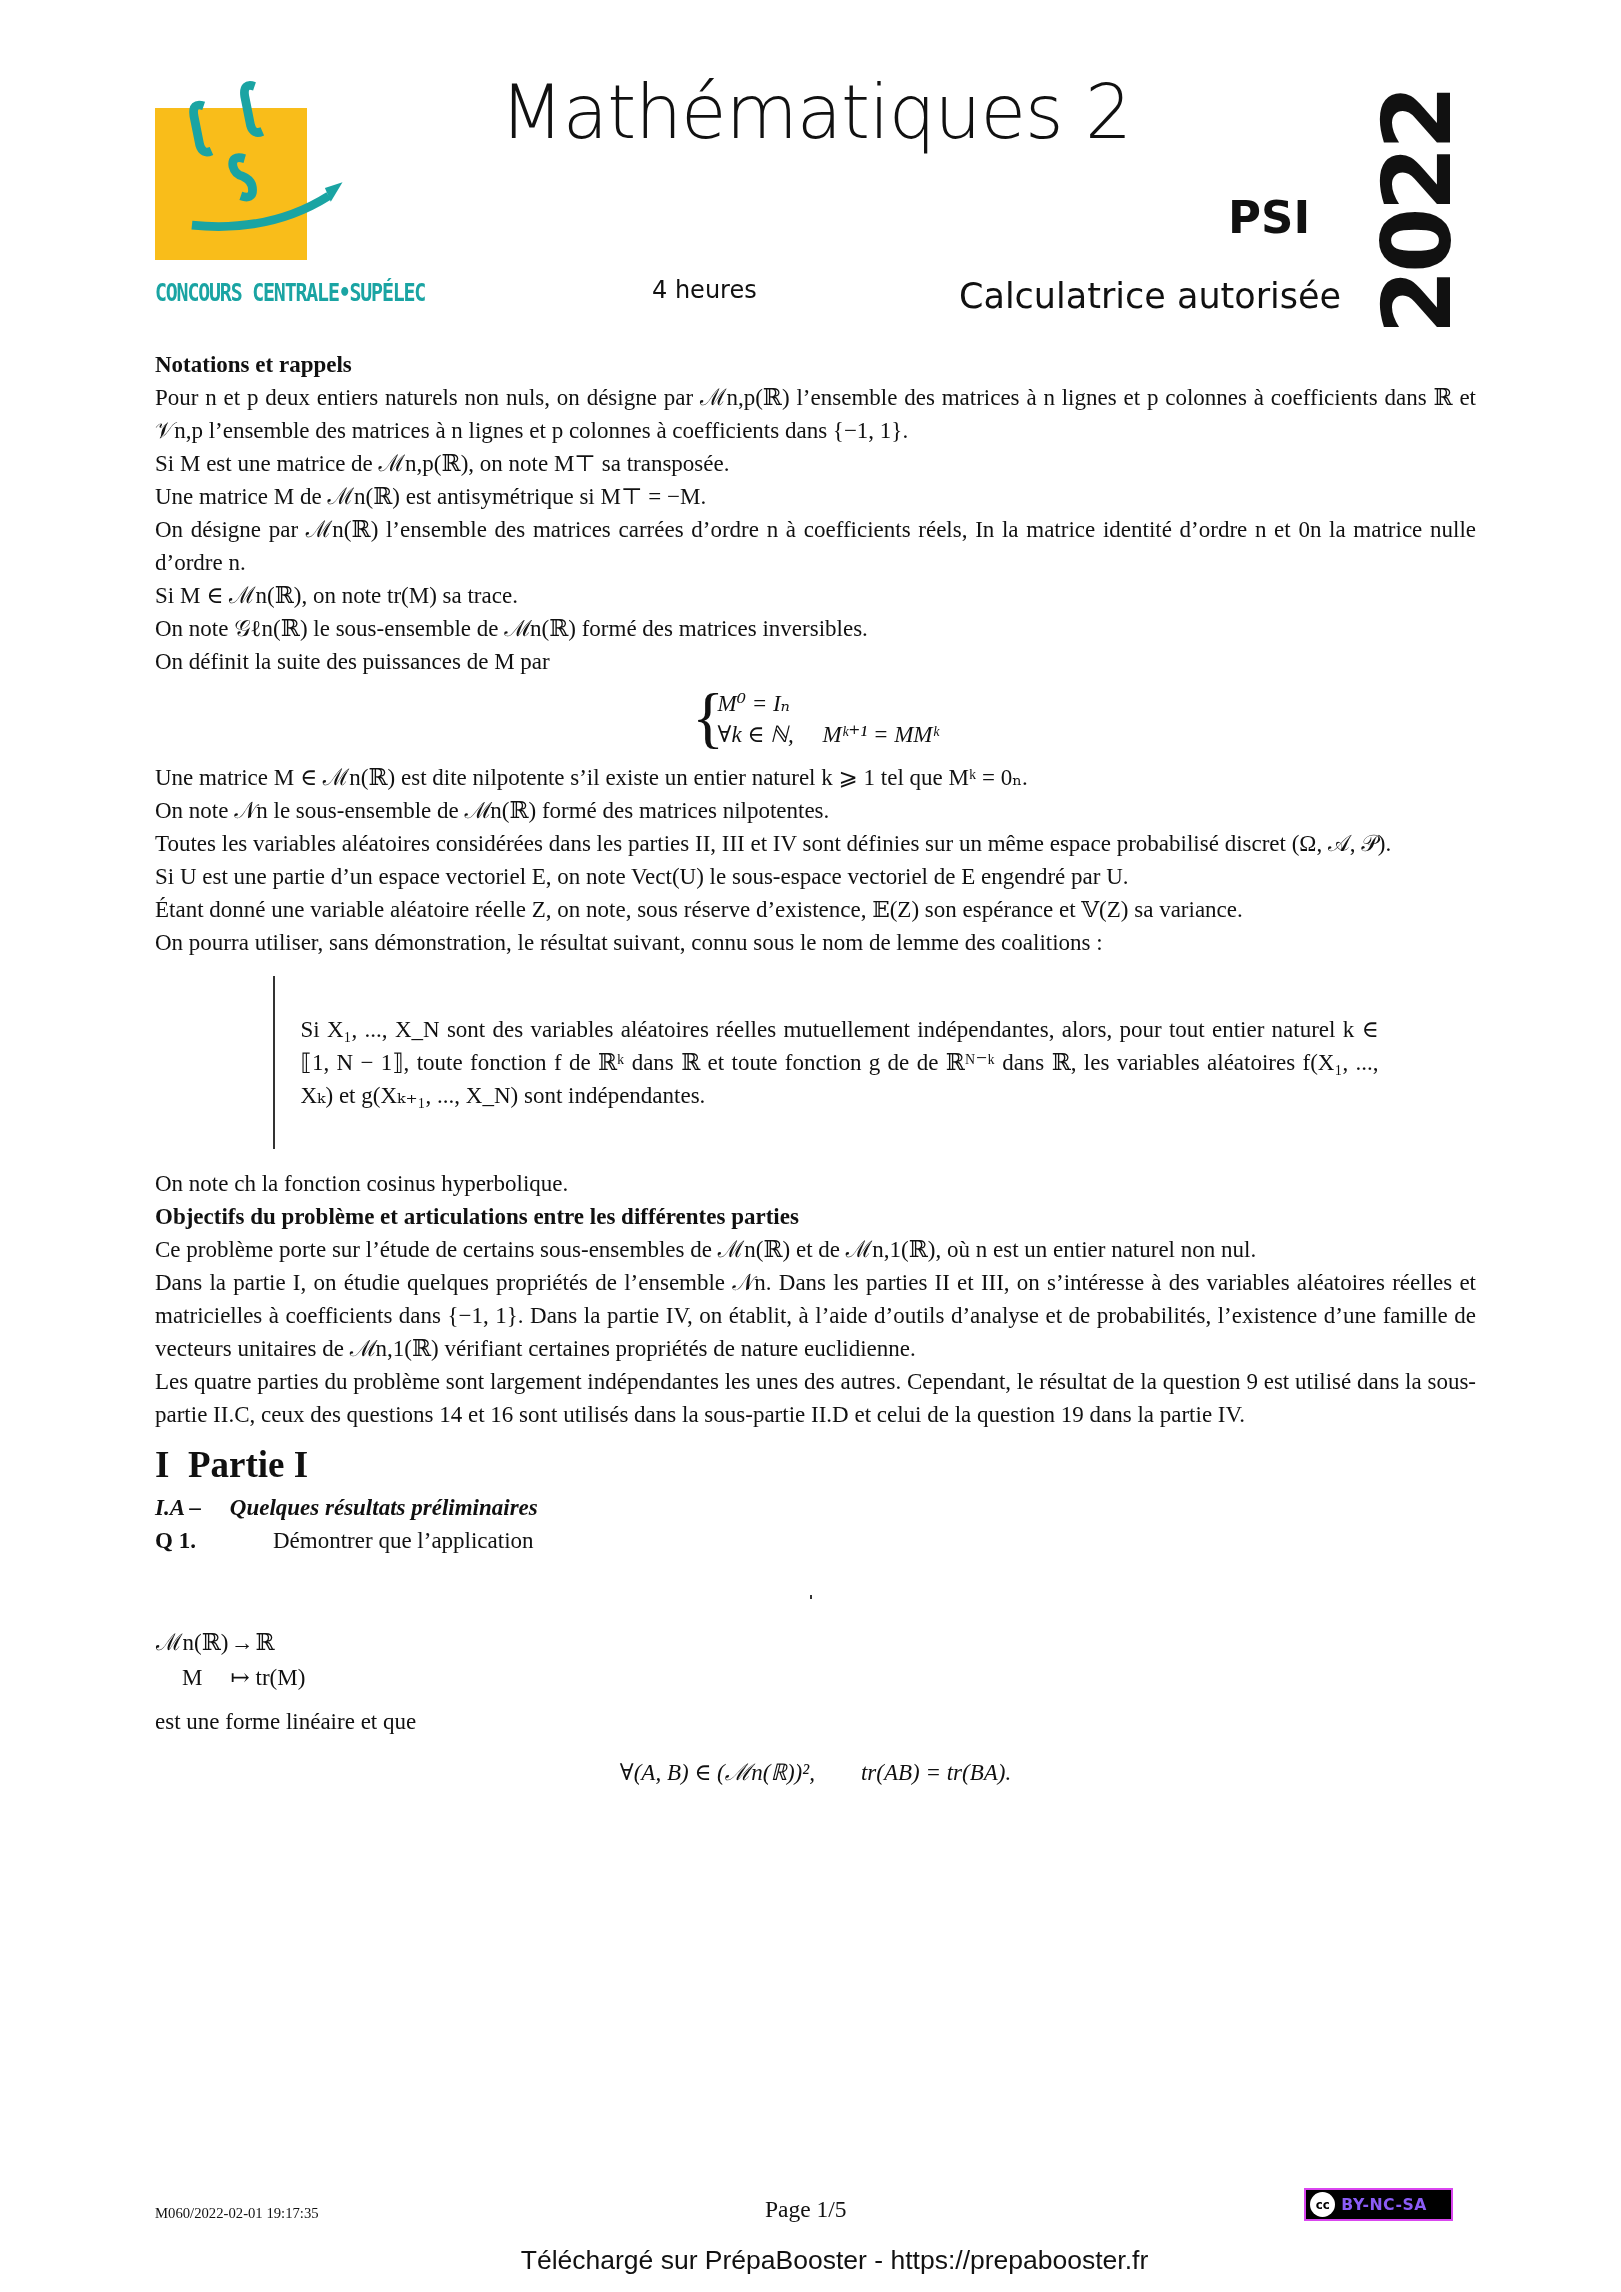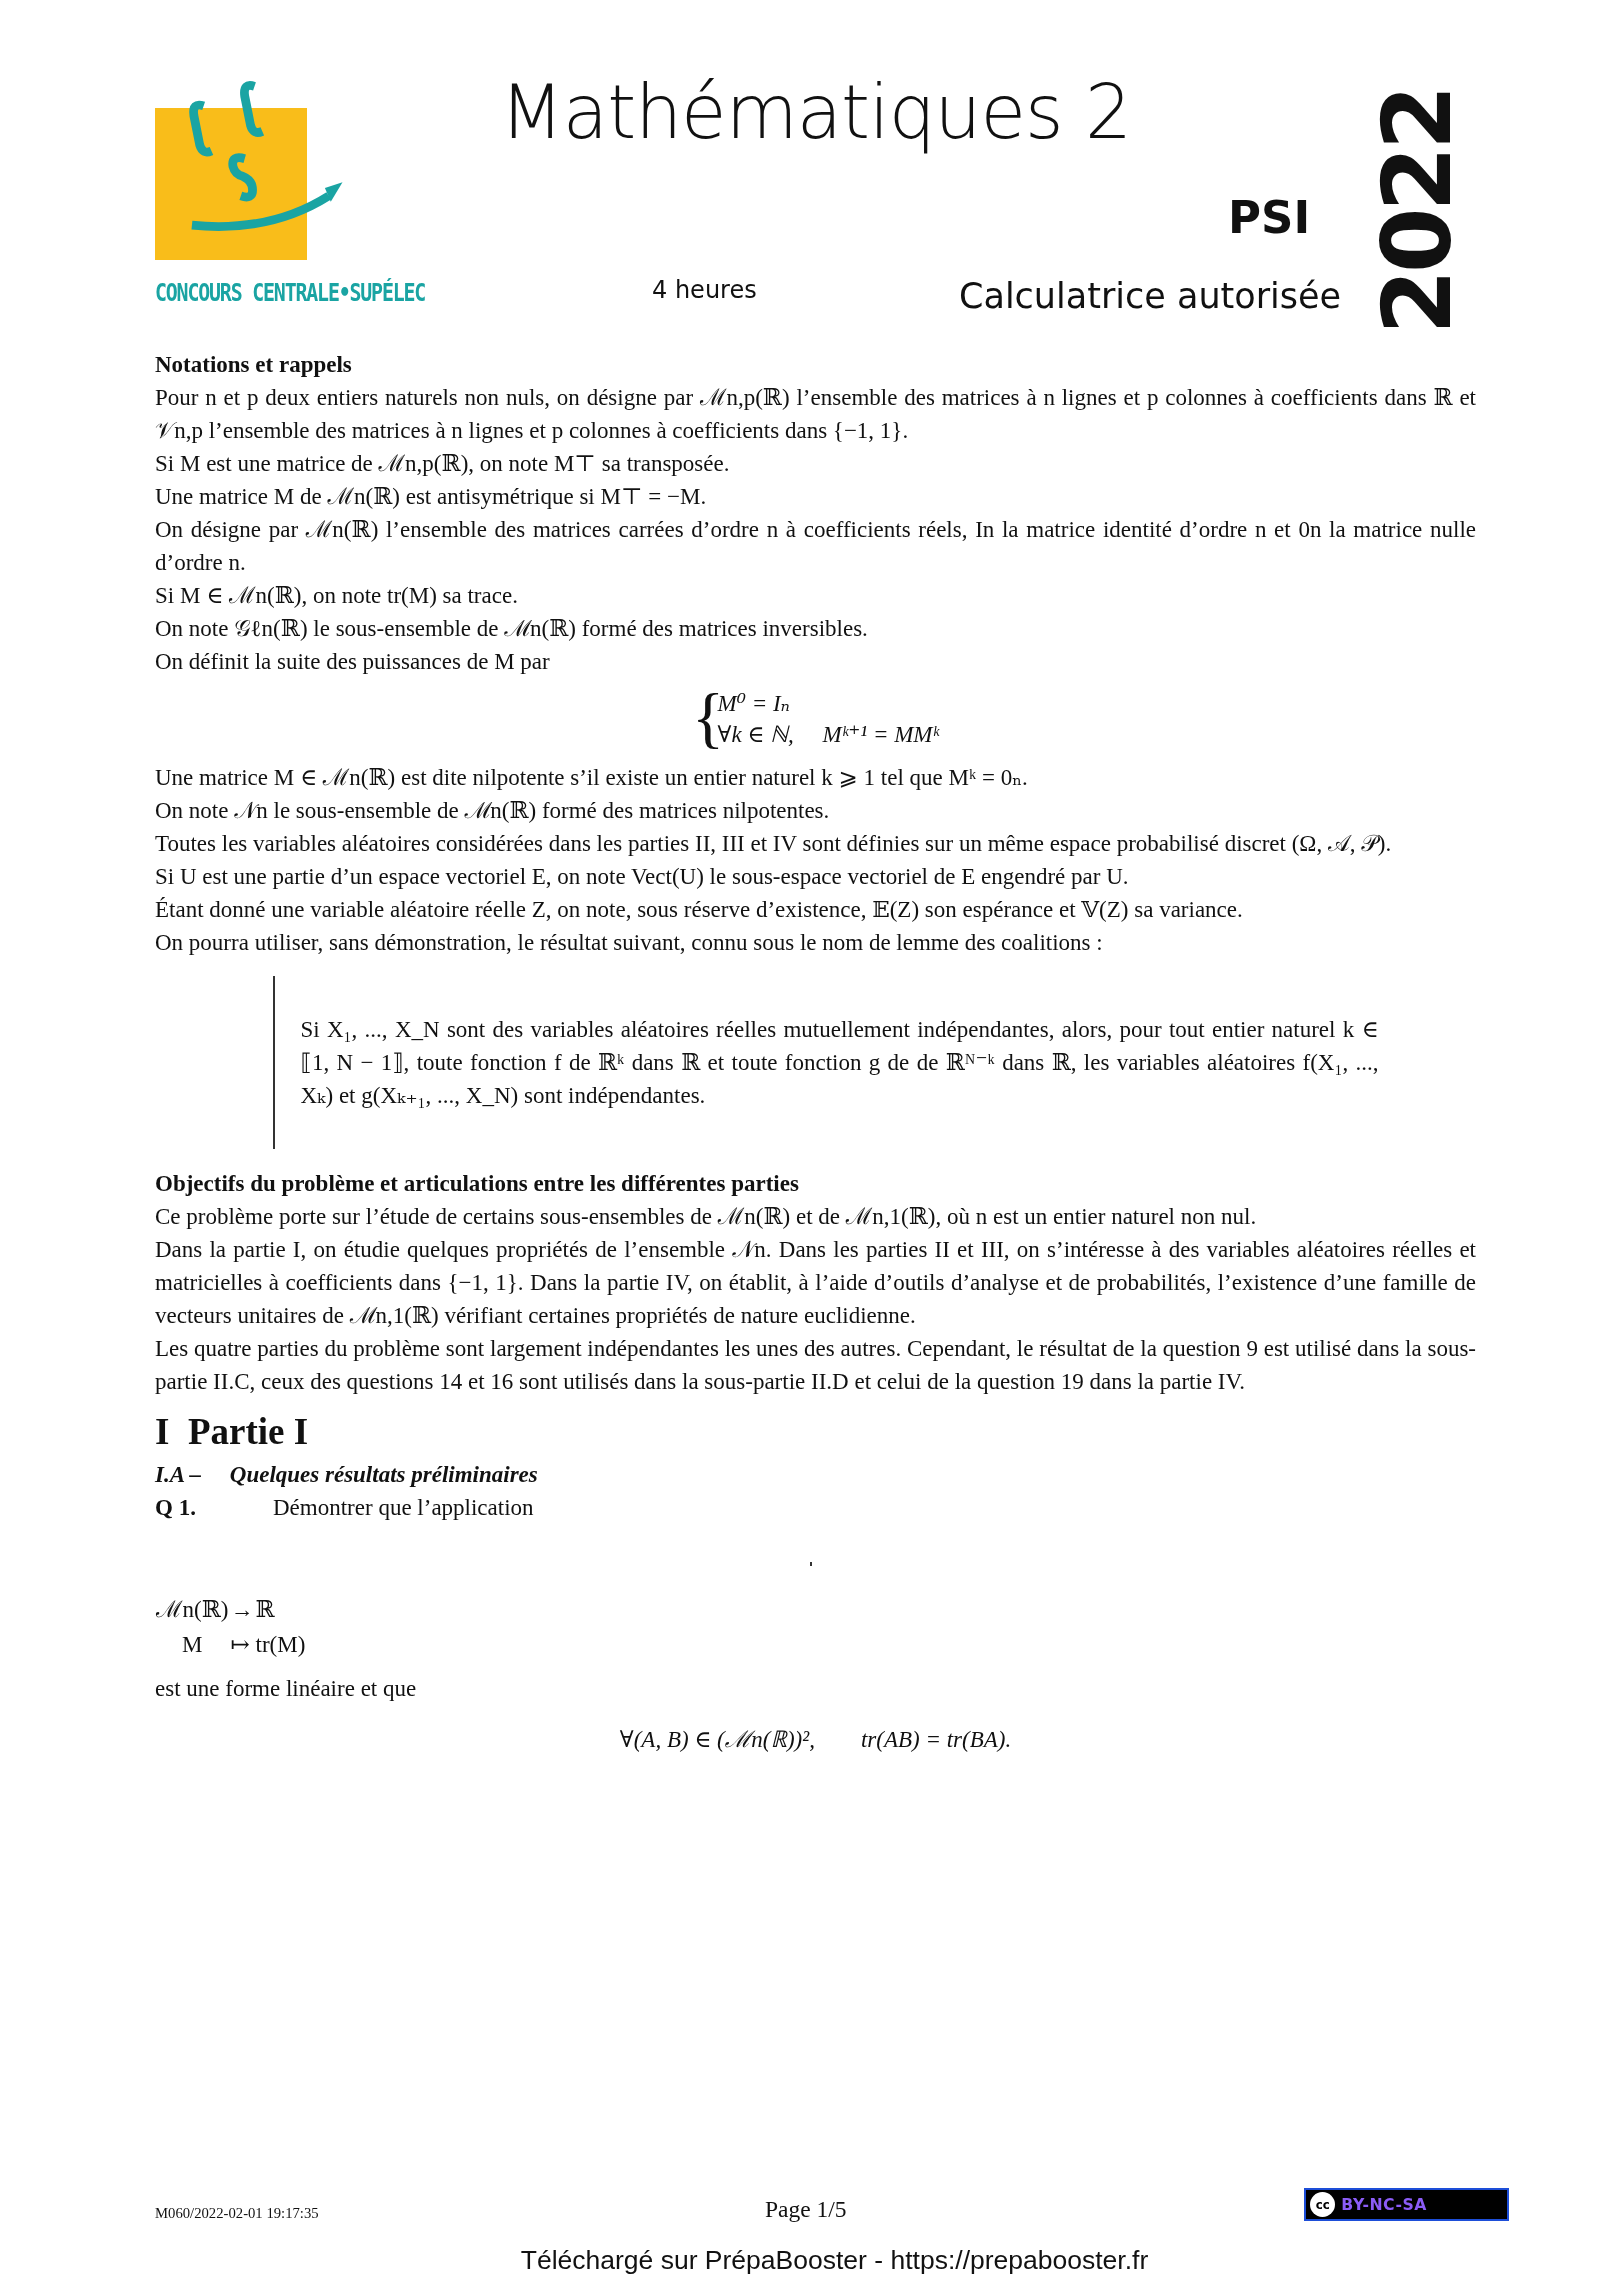--- a/index.html
+++ b/index.html
@@ -29,21 +29,21 @@
   .brace { position:absolute; left:0; top:-3.9px; font-size:67px; line-height:67px; font-style:normal; }
   .quote { margin:17.6px 0 17.6px 118px !important; border-left:2px solid #333; padding:37px 0 37px 25.5px; width:1078px; }
   .sec-title { font-size:37px; font-weight:bold; margin:17.6px 0 9.8px 0 !important; }
   .subsec { font-weight:bold; font-style:italic; margin-top:9.8px !important; }
   .q-label { font-weight:bold; display:inline-block; width:118px; }
   .map { display:inline-block; border-left:2px solid #333; padding:2px 0 2px 9.8px; text-align:left; line-height:33px; }
 
   
   #footer-code { left:155px; top:2205px; font-size:14.7px; font-family:"Liberation Serif",serif; }
   #footer-page { left:765px; top:2196px; font-size:23.5px; font-family:"Liberation Serif",serif; }
-  #license { left:1304px; top:2188px; width:205px; height:33px; background:#000; border:2px solid #1d4ed8; display:flex; align-items:center; box-sizing:border-box; }
+  #license { left:1304px; top:2188px; width:149px; height:33px; background:#000; border:2px solid #d946ef; display:flex; align-items:center; box-sizing:border-box; }
   #license .cc { width:25.5px; height:25.5px; border-radius:50%; background:#fff; color:#000; font-size:11.8px; font-weight:bold;
                  display:flex; align-items:center; justify-content:center; margin:0 5.9px 0 3.9px; font-family:"DejaVu Sans",sans-serif; }
   #license .lbl { color:#8b5cf6; font-weight:bold; font-size:15.7px; font-family:"DejaVu Sans",sans-serif; letter-spacing:0.5px; }
   #download { left:0; width:1621px; top:2245px; text-align:center; font-size:26.5px; font-family:"Liberation Sans","DejaVu Sans",sans-serif;margin-left:24px; }
 </style>
 </head>
 <body>
 
 <div class="abs" id="logo-box"></div>
 <svg class="abs" id="logo-svg" viewBox="0 0 240 180">
@@ -81,20 +81,21 @@
       <span style="white-space:pre">∀k ∈ ℕ,     Mᵏ⁺¹ = MMᵏ</span>
     </span>
   </p>
   <p>Une matrice M ∈ ℳn(ℝ) est dite nilpotente s’il existe un entier naturel k ⩾ 1 tel que Mᵏ = 0ₙ.</p>
   <p>On note 𝒩n le sous-ensemble de ℳn(ℝ) formé des matrices nilpotentes.</p>
   <p>Toutes les variables aléatoires considérées dans les parties II, III et IV sont définies sur un même espace probabilisé discret (Ω, 𝒜, 𝒫).</p>
   <p>Si U est une partie d’un espace vectoriel E, on note Vect(U) le sous-espace vectoriel de E engendré par U.</p>
   <p>Étant donné une variable aléatoire réelle Z, on note, sous réserve d’existence, 𝔼(Z) son espérance et 𝕍(Z) sa variance.</p>
   <p>On pourra utiliser, sans démonstration, le résultat suivant, connu sous le nom de lemme des coalitions :</p>
   <p class="quote">Si X₁, ..., X_N sont des variables aléatoires réelles mutuellement indépendantes, alors, pour tout entier naturel k ∈ ⟦1, N − 1⟧, toute fonction f de ℝᵏ dans ℝ et toute fonction g de de ℝᴺ⁻ᵏ dans ℝ, les variables aléatoires f(X₁, ..., Xₖ) et g(Xₖ₊₁, ..., X_N) sont indépendantes.</p>
+  <p>On note ch la fonction cosinus hyperbolique.</p>
   <p class="h-bold">Objectifs du problème et articulations entre les différentes parties</p>
   <p>Ce problème porte sur l’étude de certains sous-ensembles de ℳn(ℝ) et de ℳn,1(ℝ), où n est un entier naturel non nul.</p>
   <p>Dans la partie I, on étudie quelques propriétés de l’ensemble 𝒩n. Dans les parties II et III, on s’intéresse à des variables aléatoires réelles et matricielles à coefficients dans {−1, 1}. Dans la partie IV, on établit, à l’aide d’outils d’analyse et de probabilités, l’existence d’une famille de vecteurs unitaires de ℳn,1(ℝ) vérifiant certaines propriétés de nature euclidienne.</p>
   <p>Les quatre parties du problème sont largement indépendantes les unes des autres. Cependant, le résultat de la question 9 est utilisé dans la sous-partie II.C, ceux des questions 14 et 16 sont utilisés dans la sous-partie II.D et celui de la question 19 dans la partie IV.</p>
 
   <p class="sec-title" style="white-space:pre">I  Partie I</p>
   <p class="subsec" style="white-space:pre">I.A –     Quelques résultats préliminaires</p>
   <p>
     <span class="q-label">Q 1.</span><span>Démontrer que l’application</span>
   </p>

